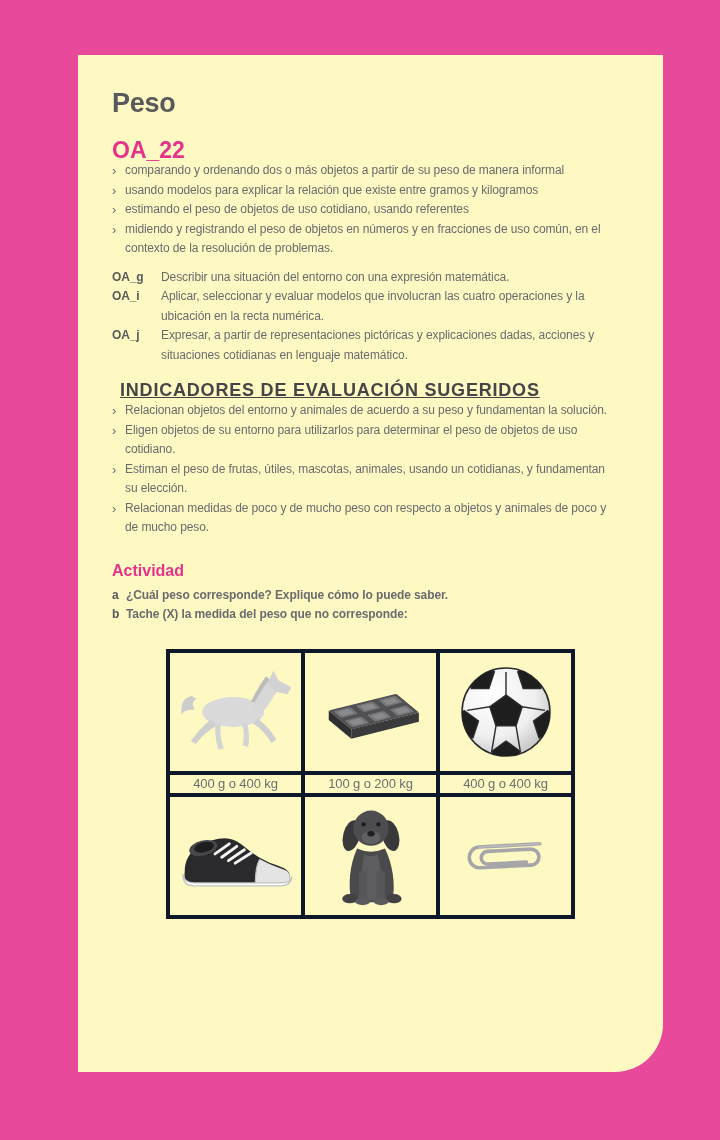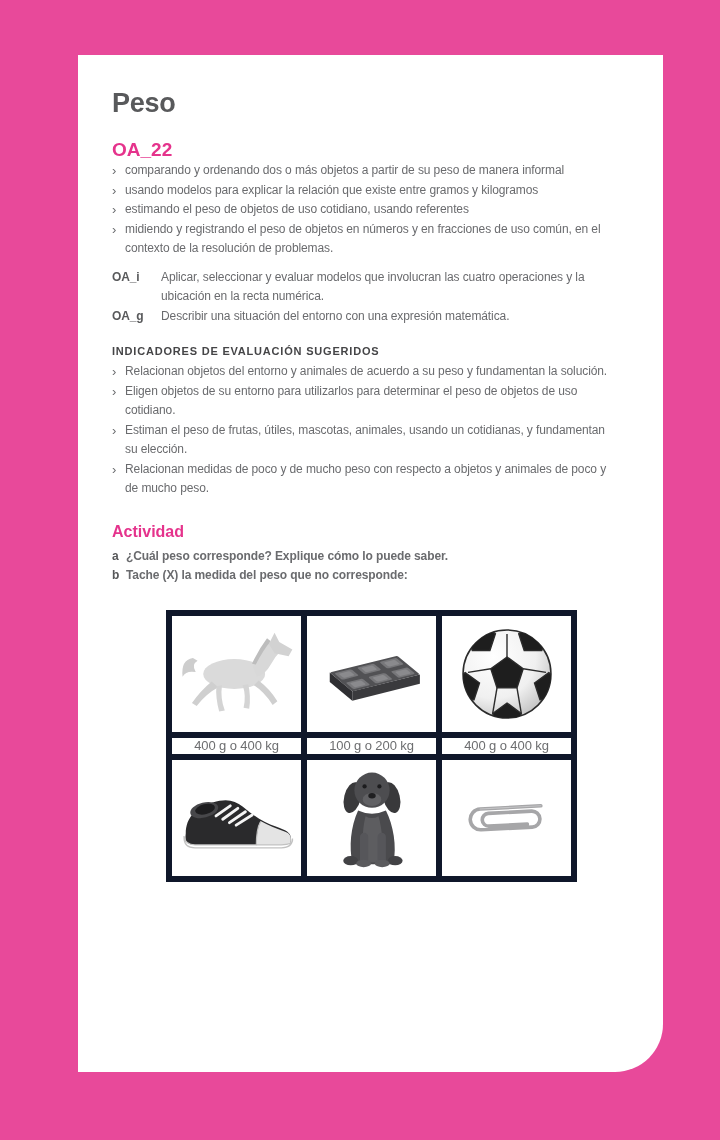--- a/index.html
+++ b/index.html
@@ -7,36 +7,36 @@
     width:720px;height:1140px;
     background:#E8499A;
     font-family:"Liberation Sans", sans-serif;
     position:relative;
     overflow:hidden;
   }
   .page{
     position:absolute;
     left:78px; top:55px;
     width:585px; height:1017px;
-    background:#ffffff;
+    background:#fef9c3;
     border-bottom-right-radius:48px;
     box-sizing:border-box;
     padding:33px 33px 0 34px;
   }
   .page-title{
     margin:0;
     font-size:27px;
     font-weight:bold;
     color:#58595B;
     line-height:30px;
     letter-spacing:-0.3px;
   }
   .oa-heading{
     margin:21px 0 0 0;
-    font-size:19px;
+    font-size:23px;
     font-weight:bold;
     color:#E5338C;
     line-height:22px;
   }
   .body-text{
     font-size:12px;
     line-height:19.5px;
     color:#6A6B6E;
     letter-spacing:-0.1px;
   }
@@ -51,47 +51,48 @@
   .b-text{ flex:1; white-space:pre-line; }
   .refs{ margin-top:9px; }
   .ref-row{ display:flex; }
   .ref-code{
     width:49px; flex:0 0 49px;
     font-weight:bold;
     color:#58595B;
   }
   .ref-text{ flex:1; white-space:pre-line; }
   .ind-heading{
-    margin:15px 0 1px 0;
-    font-size:11px;
+    margin:15px 0 1px 8px;
+    font-size:18px;
     font-weight:bold;
     color:#454547;
     letter-spacing:0.8px;
     line-height:20px;
+    text-decoration:underline;
   }
   .activity-heading{
     margin:20px 0 2px 0;
     font-size:16px;
     font-weight:bold;
     color:#E5338C;
     line-height:26px;
   }
   .act-row{ display:flex; }
   .act-letter{
     width:14px; flex:0 0 14px;
     font-weight:bold;
     color:#565759;
   }
   .act-text{ flex:1;font-weight:bold; }
   table.weight{
     border-collapse:collapse;
     margin:24px 0 0 54px;
   }
   table.weight td{
-    border:6px solid #0f172a;
+    border:4px solid #0f172a;
     width:135px;
     box-sizing:border-box;
     padding:0;
   }
   td.img-cell{
     height:122px;
     text-align:center;
     vertical-align:middle;
   }
   td.label-cell{
@@ -129,27 +130,32 @@
     </div>
     <div class="b-row">
       <span class="b-mark">›</span>
       <span class="b-text">midiendo y registrando el peso de objetos en números y en fracciones de uso común, en el
 contexto de la resolución de problemas.</span>
     </div>
   </div>
 
   <div class="refs body-text">
     <div class="ref-row">
+      <span class="ref-code">OA_g</span>
+      <span class="ref-text">Describir una situación del entorno con una expresión matemática.</span>
+    </div>
+    <div class="ref-row">
       <span class="ref-code">OA_i</span>
       <span class="ref-text">Aplicar, seleccionar y evaluar modelos que involucran las cuatro operaciones y la
 ubicación en la recta numérica.</span>
     </div>
     <div class="ref-row">
-      <span class="ref-code">OA_g</span>
-      <span class="ref-text">Describir una situación del entorno con una expresión matemática.</span>
+      <span class="ref-code">OA_j</span>
+      <span class="ref-text">Expresar,  a partir de representaciones pictóricas y explicaciones dadas, acciones y
+situaciones cotidianas en lenguaje matemático.</span>
     </div>
   </div>
 
   <h3 class="ind-heading">INDICADORES DE EVALUACIÓN SUGERIDOS</h3>
 
   <div class="bullets body-text">
     <div class="b-row">
       <span class="b-mark">›</span>
       <span class="b-text">Relacionan objetos del entorno y animales de acuerdo a su peso y fundamentan la solución.</span>
     </div>

